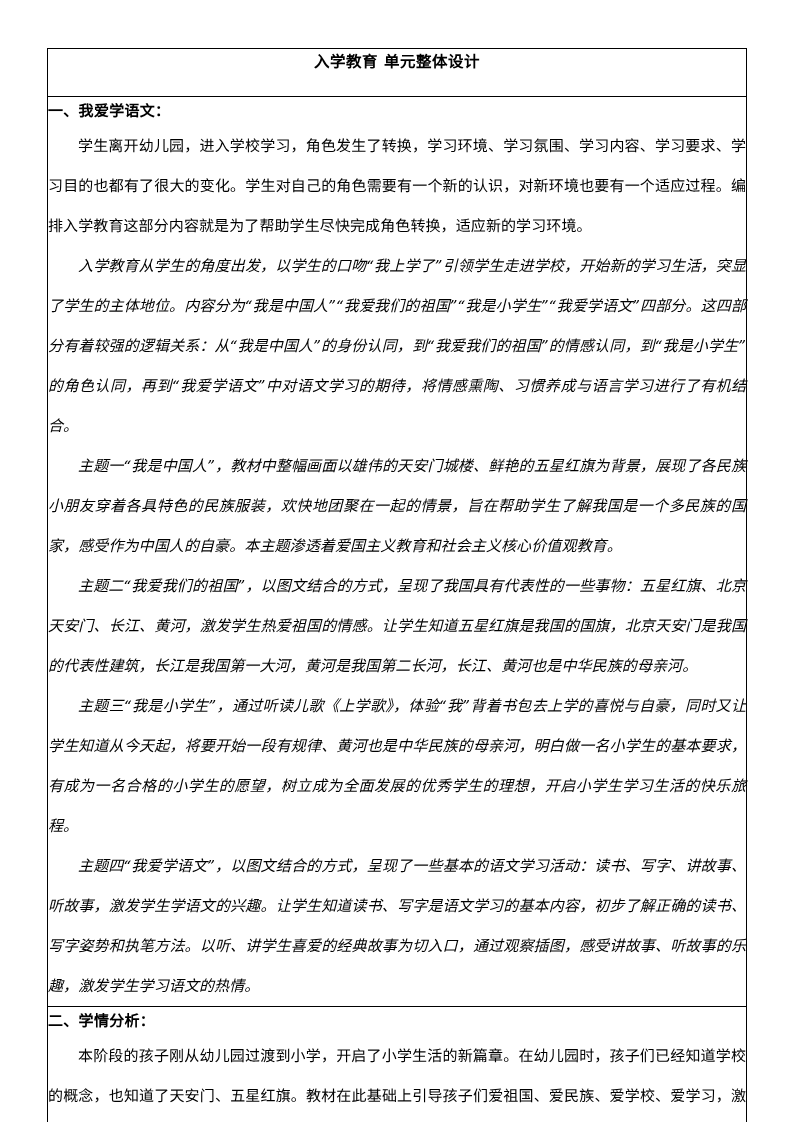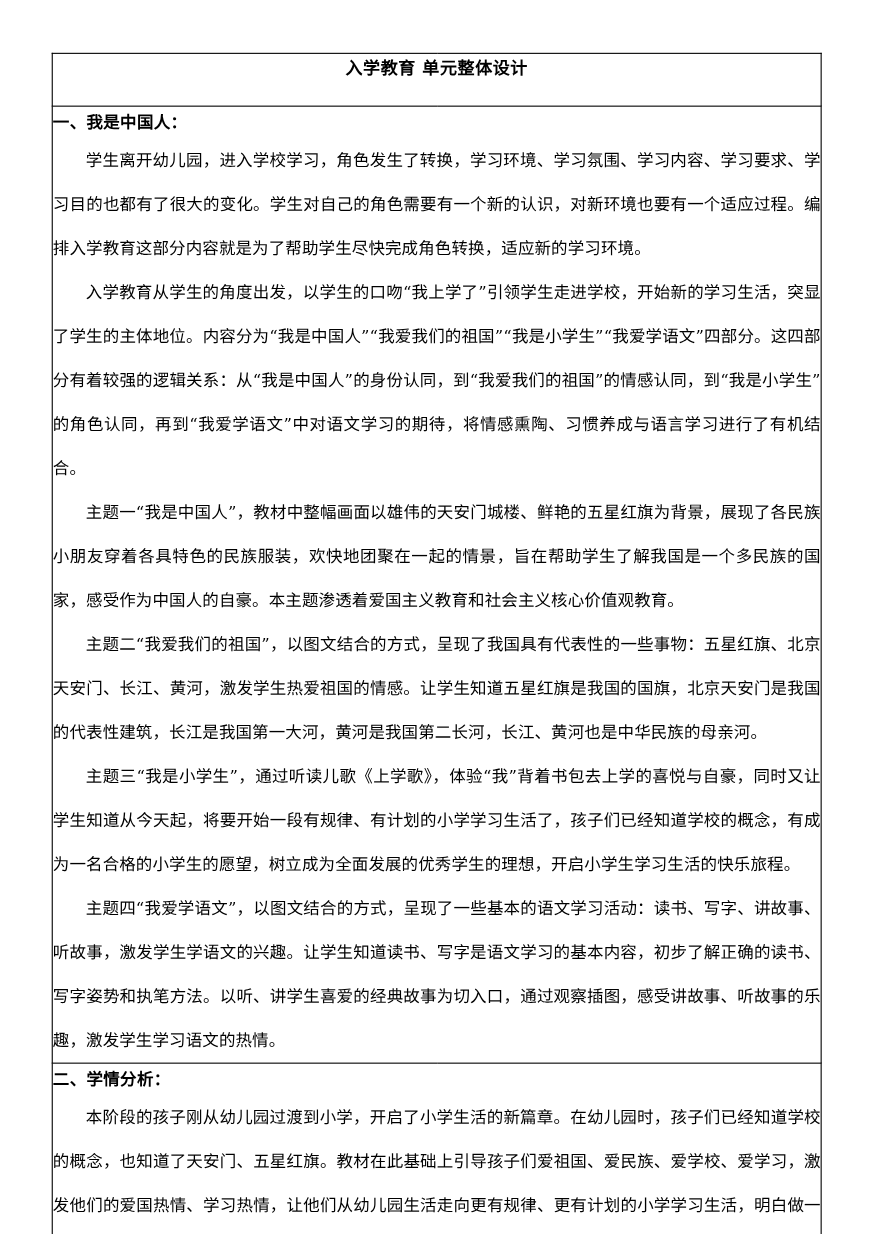--- a/index.html
+++ b/index.html
@@ -77,20 +77,21 @@
     line-height: 40px;
     margin: 0;
     text-align: justify;
     text-justify: inter-ideograph;
     text-indent: 2em;
     letter-spacing: 0.1px;
   }
 
   .section-cell .para + .para {
     margin-top: 0;
+    font-style: italic;
   }
 
   
   .section-cell.tight .para {
     letter-spacing: 0px;
   }
 </style>
 </head>
 <body>
 
@@ -103,26 +104,26 @@
     </colgroup>
     <tbody>
 
       <tr>
         <td class="title-cell" colspan="2">入学教育  单元整体设计</td>
       </tr>
 
 
       <tr>
         <td class="section-cell" colspan="2">
-          <p class="section-heading">一、我是中国人：</p>
+          <p class="section-heading">一、我爱学语文：</p>
           <p class="para">学生离开幼儿园，进入学校学习，角色发生了转换，学习环境、学习氛围、学习内容、学习要求、学习目的也都有了很大的变化。学生对自己的角色需要有一个新的认识，对新环境也要有一个适应过程。编排入学教育这部分内容就是为了帮助学生尽快完成角色转换，适应新的学习环境。</p>
           <p class="para">入学教育从学生的角度出发，以学生的口吻“我上学了”引领学生走进学校，开始新的学习生活，突显了学生的主体地位。内容分为“我是中国人”“我爱我们的祖国”“我是小学生”“我爱学语文”四部分。这四部分有着较强的逻辑关系：从“我是中国人”的身份认同，到“我爱我们的祖国”的情感认同，到“我是小学生”的角色认同，再到“我爱学语文”中对语文学习的期待，将情感熏陶、习惯养成与语言学习进行了有机结合。</p>
           <p class="para">主题一“我是中国人”，教材中整幅画面以雄伟的天安门城楼、鲜艳的五星红旗为背景，展现了各民族小朋友穿着各具特色的民族服装，欢快地团聚在一起的情景，旨在帮助学生了解我国是一个多民族的国家，感受作为中国人的自豪。本主题渗透着爱国主义教育和社会主义核心价值观教育。</p>
           <p class="para">主题二“我爱我们的祖国”，以图文结合的方式，呈现了我国具有代表性的一些事物：五星红旗、北京天安门、长江、黄河，激发学生热爱祖国的情感。让学生知道五星红旗是我国的国旗，北京天安门是我国的代表性建筑，长江是我国第一大河，黄河是我国第二长河，长江、黄河也是中华民族的母亲河。</p>
-          <p class="para">主题三“我是小学生”，通过听读儿歌《上学歌》，体验“我”背着书包去上学的喜悦与自豪，同时又让学生知道从今天起，将要开始一段有规律、有计划的小学学习生活了，孩子们已经知道学校的概念，有成为一名合格的小学生的愿望，树立成为全面发展的优秀学生的理想，开启小学生学习生活的快乐旅程。</p>
+          <p class="para">主题三“我是小学生”，通过听读儿歌《上学歌》，体验“我”背着书包去上学的喜悦与自豪，同时又让学生知道从今天起，将要开始一段有规律、黄河也是中华民族的母亲河，明白做一名小学生的基本要求，有成为一名合格的小学生的愿望，树立成为全面发展的优秀学生的理想，开启小学生学习生活的快乐旅程。</p>
           <p class="para">主题四“我爱学语文”，以图文结合的方式，呈现了一些基本的语文学习活动：读书、写字、讲故事、听故事，激发学生学语文的兴趣。让学生知道读书、写字是语文学习的基本内容，初步了解正确的读书、写字姿势和执笔方法。以听、讲学生喜爱的经典故事为切入口，通过观察插图，感受讲故事、听故事的乐趣，激发学生学习语文的热情。</p>
         </td>
       </tr>
 
       <tr>
         <td class="section-cell tight" colspan="2">
           <p class="section-heading">二、学情分析：</p>
           <p class="para">本阶段的孩子刚从幼儿园过渡到小学，开启了小学生活的新篇章。在幼儿园时，孩子们已经知道学校的概念，也知道了天安门、五星红旗。教材在此基础上引导孩子们爱祖国、爱民族、爱学校、爱学习，激发他们的爱国热情、学习热情，让他们从幼儿园生活走向更有规律、更有计划的小学学习生活，明白做一名小学生的基本要求，了解语文学习的基本方法，为今后的学习打下牢固的基石。</p>
         </td>
       </tr>

